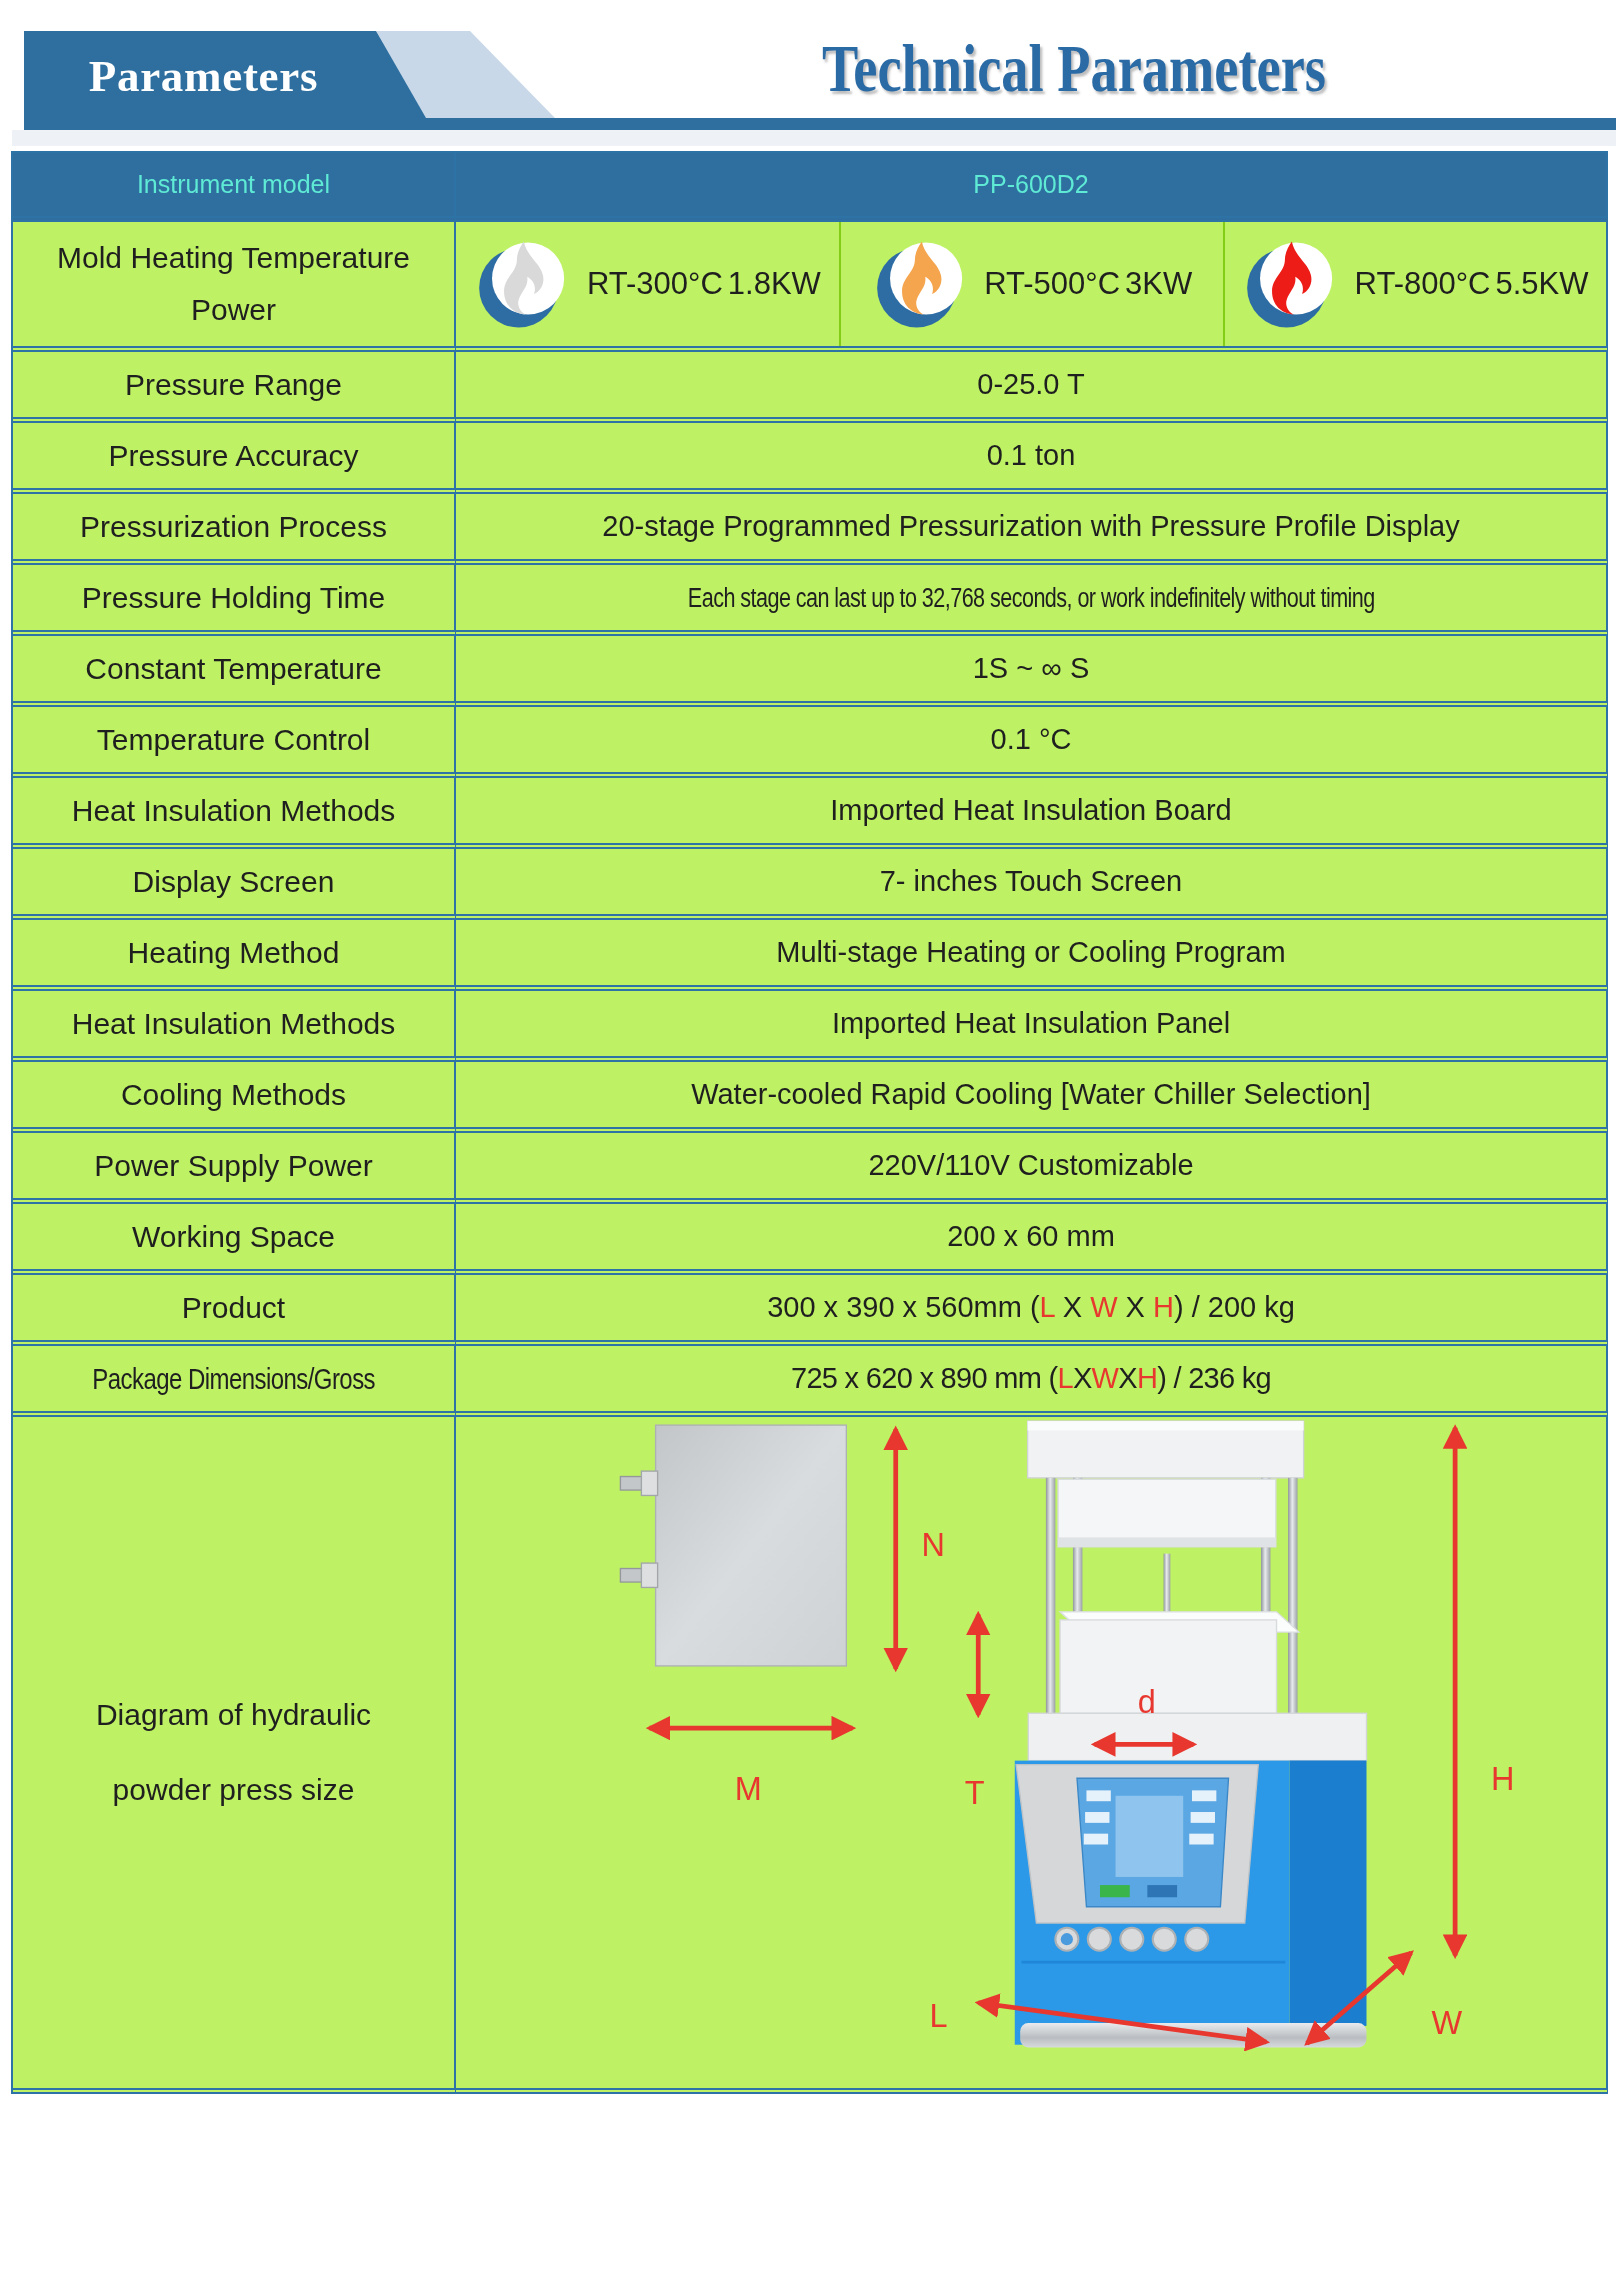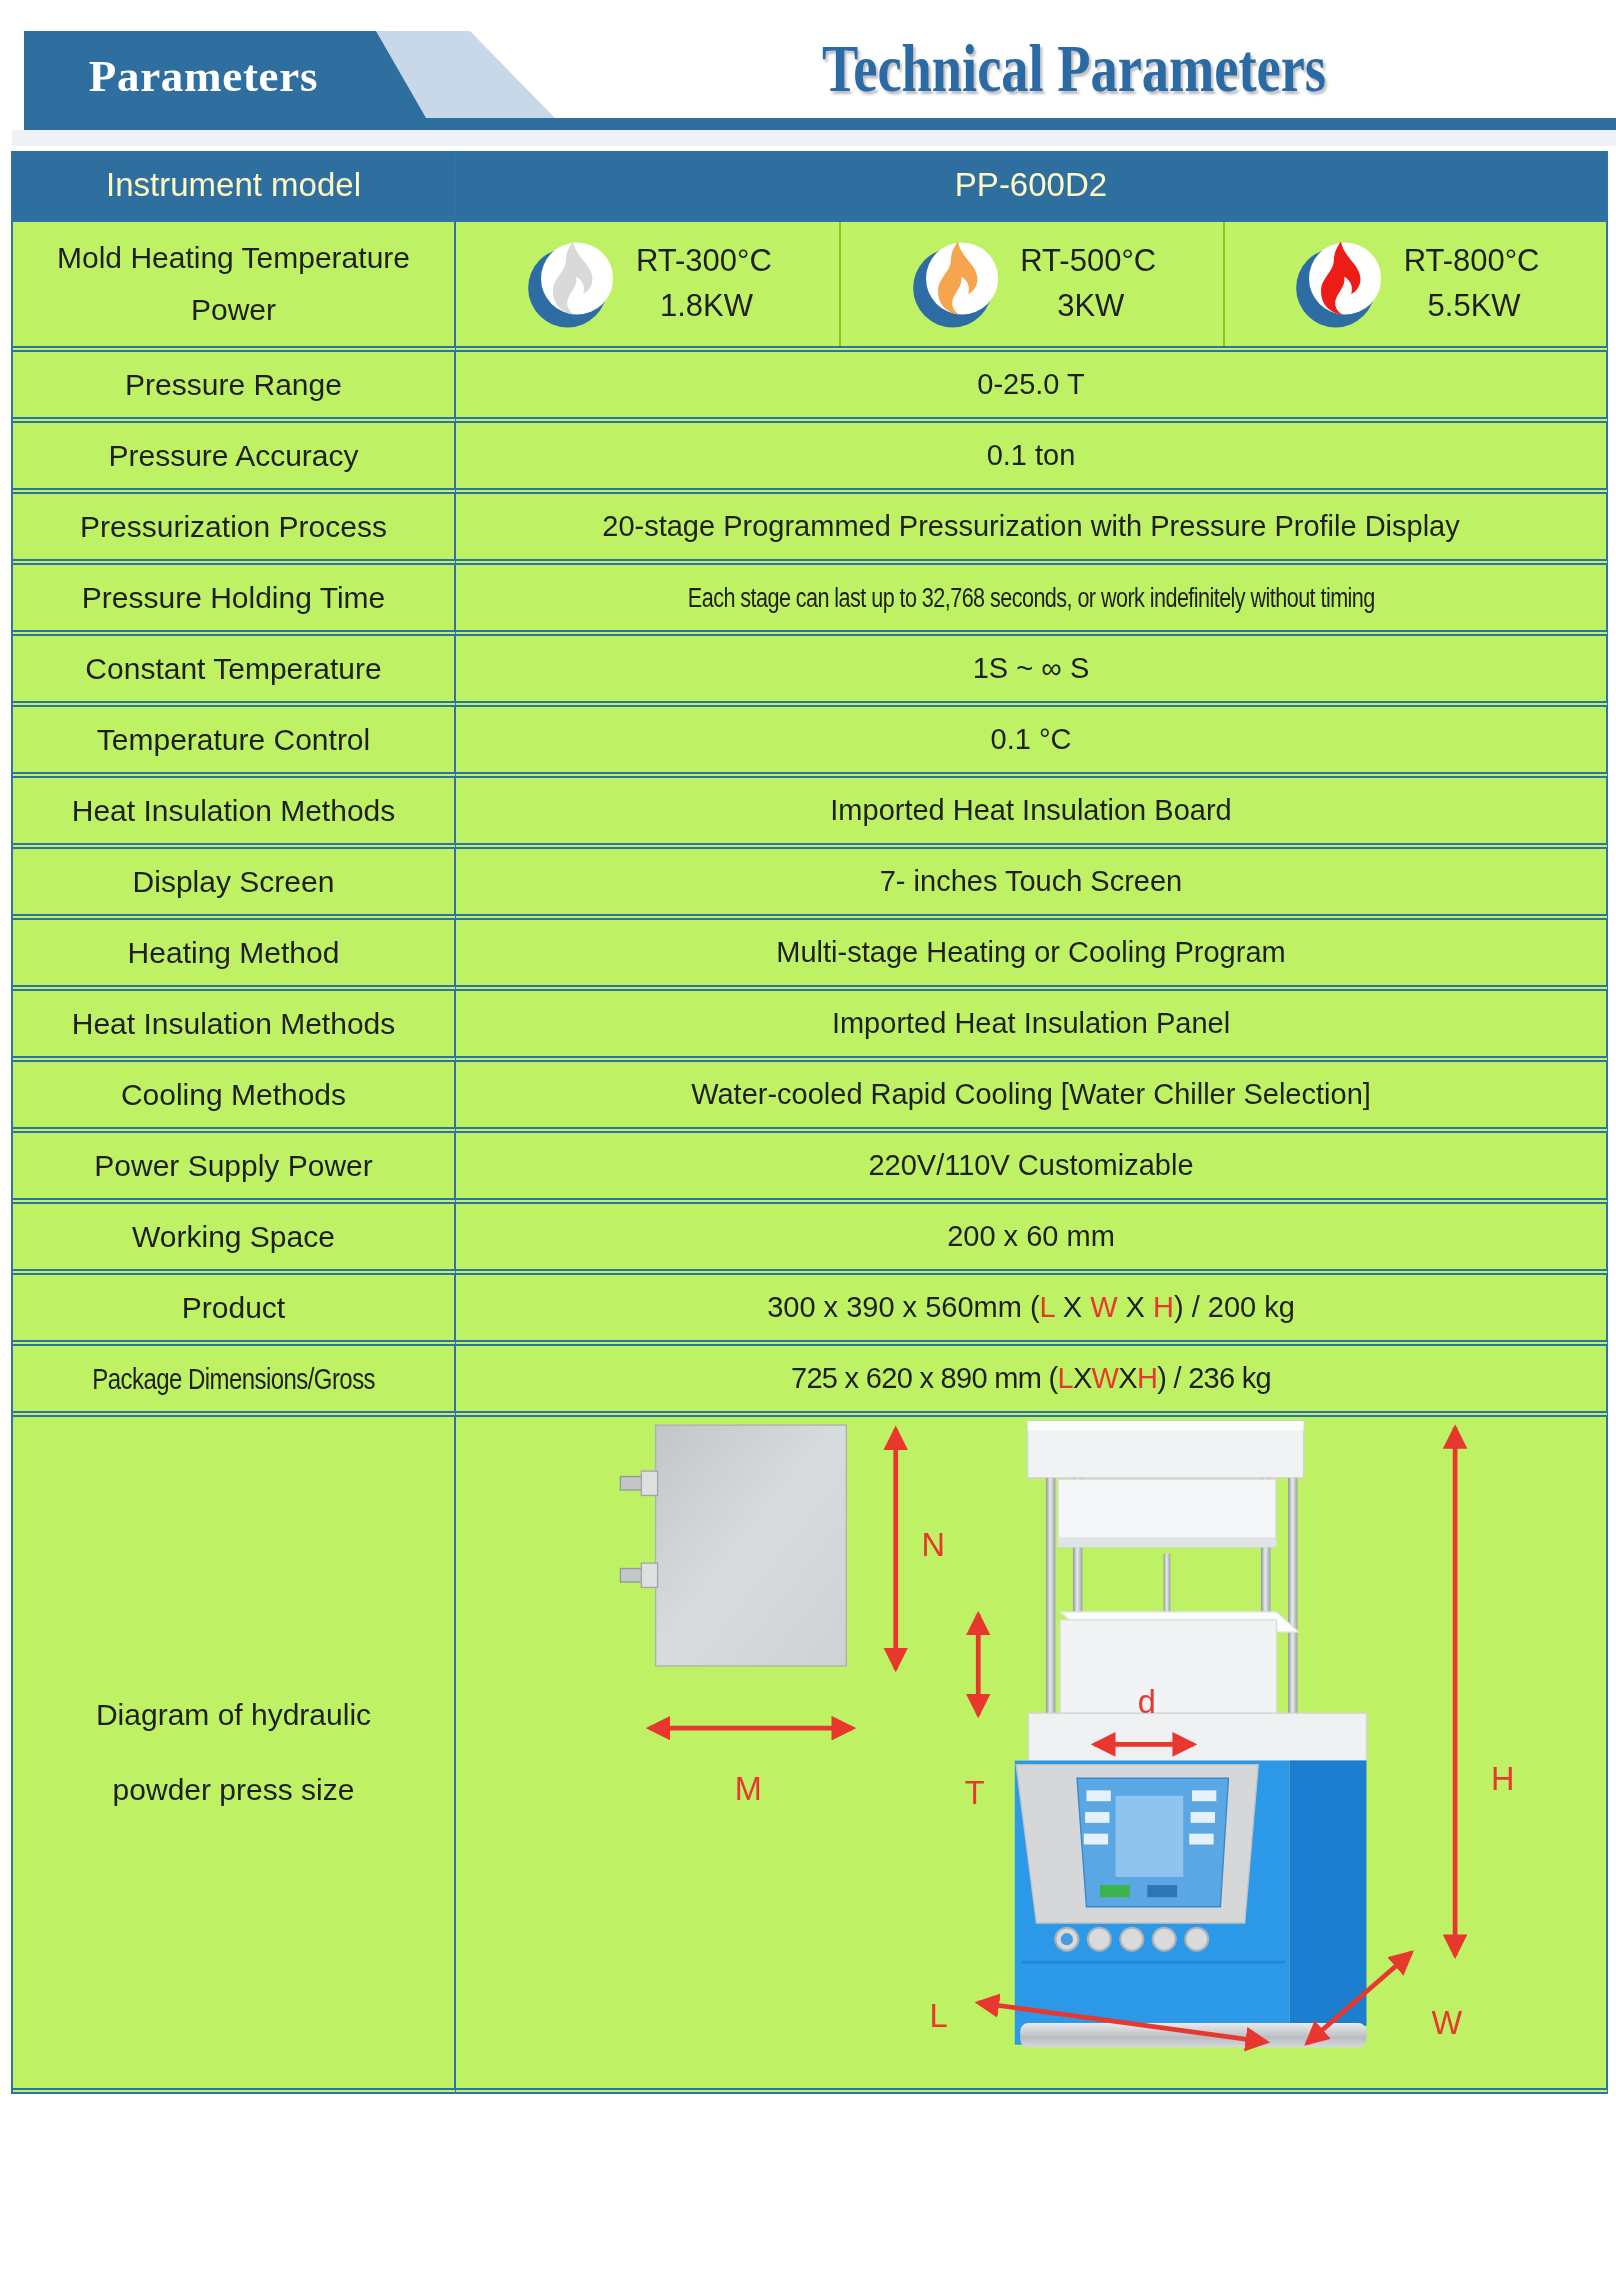--- a/index.html
+++ b/index.html
@@ -37,35 +37,35 @@
   table.params {
     position:absolute; left:11px; top:151px; width:1596px;
     border-collapse:separate; border-spacing:0;
     border-top:2px solid #2d73a6; border-left:2px solid #2d73a6;
     table-layout:fixed;
   }
   col.c1 { width:443px; } col.c2 { width:1152px; }
   td { border-right:2px solid #2d73a6; border-bottom:6.8px double #2d73a6;
        text-align:center; vertical-align:middle; font-size:29px; background:#bef264; }
   tr.model td {
-    background:#2f6f9f; color:#fef9c3; font-size:33px; height:69px;
+    background:#2f6f9f; color:#5eead4; font-size:25px; height:69px;
   }
   tr.mold td { height:130px; }
   tr.r td { height:71px; }
   td.lab { font-size:30px; }
   .cond  { display:inline-block; letter-spacing:-0.7px; }
   .xcond { display:inline-block; transform:scaleX(0.80); transform-origin:center; white-space:nowrap; letter-spacing:-0.7px; }
   .red   { color:#e8372f; }
   .moldlab { line-height:1.75; display:inline-block; max-width:407px; }
 
   .mold-grid { display:grid; grid-template-columns:1fr 1fr 1fr; height:100%; }
   .mold-cell { display:flex; align-items:center; justify-content:center; gap:9.5px; }
   .mold-cell + .mold-cell { border-left:2px solid #84cc16;text-align:right; }
   .flame { width:103px; height:103px; flex:0 0 auto; }
-  .mold-txt { display:flex; flex-direction:column; align-items:center; font-size:31px; line-height:1.45; }
+  .mold-txt { display:flex; flex-direction:row; align-items:center; font-size:31px; line-height:1.45; }
   .mold-txt .power { margin-left:5px; }
 
   tr.diag td { height:673px; }
   td.diag-lab { font-size:30px; }
   .diag-lab-line { display:block; }
   .diag-lab-line + .diag-lab-line { margin-top:41px; }
   .diagram { display:block; width:1150px; height:671px; }
   .dimtxt { font-size:48px; fill:#e8372f; font-family:"Liberation Sans",sans-serif; }
 </style>
 </head>

